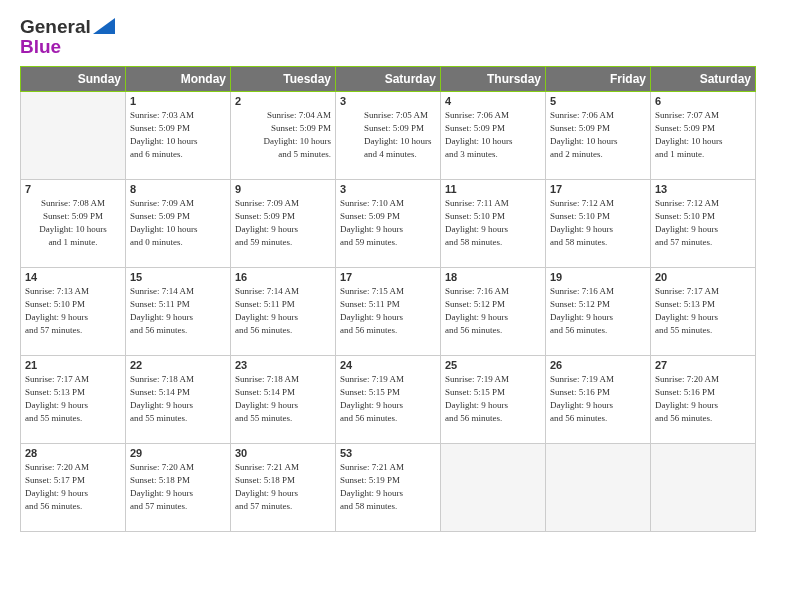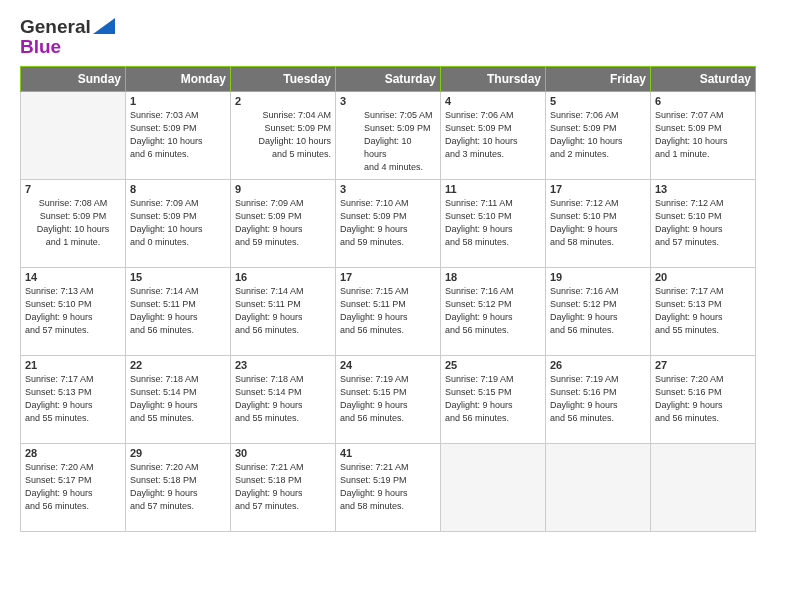--- a/index.html
+++ b/index.html
@@ -67,20 +67,21 @@
     .day-num {
       font-size: 11px;
       font-weight: bold;
       display: block;
       margin-bottom: 2px;
     }
     .day-info {
       font-size: 9px;
       line-height: 1.45;
       color: #333;
+      font-family: Liberation Serif, serif;
     }
   </style>
 </head>
 <body>
 
 <div class="page">
   <div class="header">
     <div class="logo">
       <div style="display:flex;align-items:center;">
         <span style="font-size:19px;font-weight:bold;color:#333;">General</span>
@@ -323,21 +324,21 @@
 and 57 minutes.</div>
           </td>
           <td>
             <span class="day-num">30</span>
             <div class="day-info" style="white-space: pre-line;">Sunrise: 7:21 AM
 Sunset: 5:18 PM
 Daylight: 9 hours
 and 57 minutes.</div>
           </td>
           <td>
-            <span class="day-num">41</span>
+            <span class="day-num">53</span>
             <div class="day-info" style="white-space: pre-line;">Sunrise: 7:21 AM
 Sunset: 5:19 PM
 Daylight: 9 hours
 and 58 minutes.</div>
           </td>
           <td class="empty"></td>
           <td class="empty"></td>
           <td class="empty"></td>
         </tr>
       </tbody>

